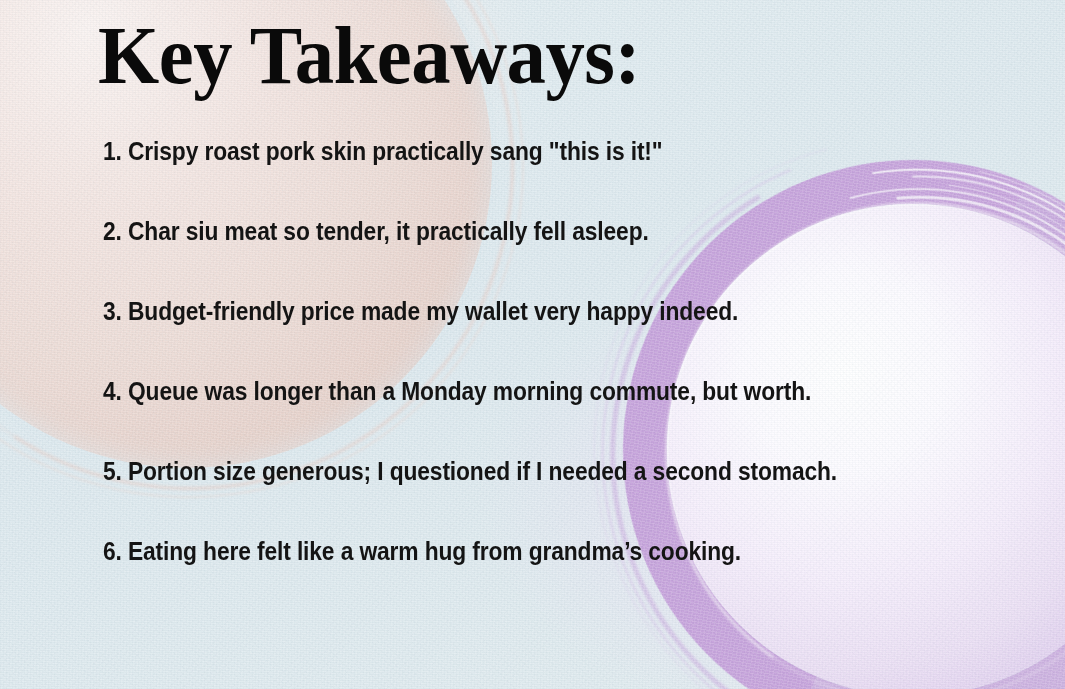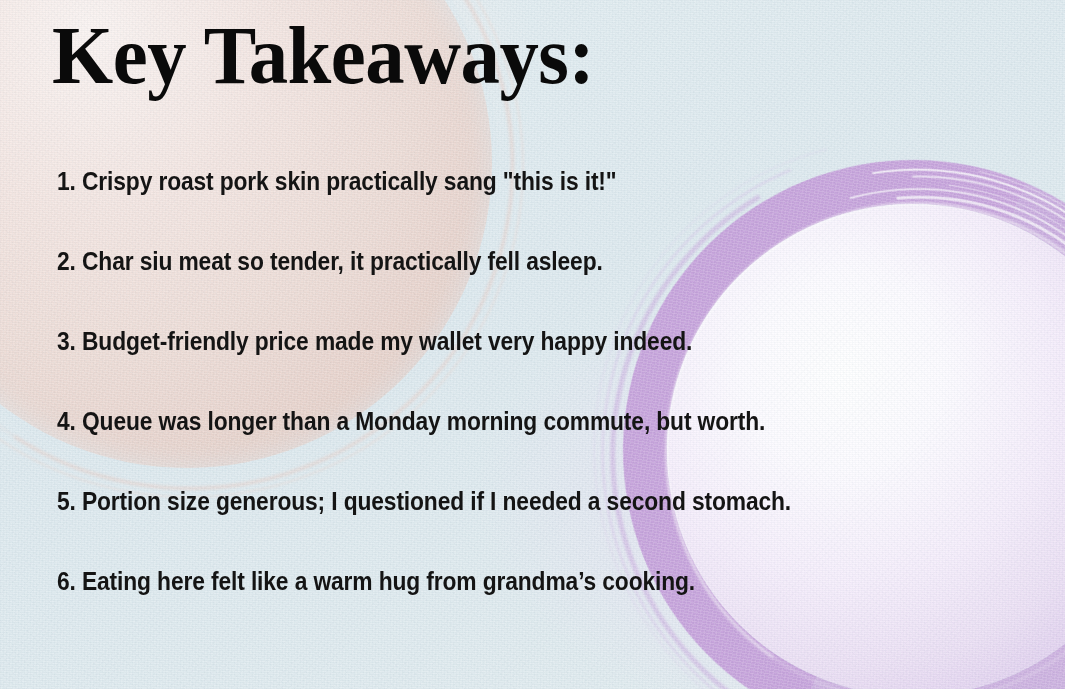--- a/index.html
+++ b/index.html
@@ -206,20 +206,21 @@
     background-image:
       repeating-linear-gradient(12deg,  rgba(255,255,255,0.55) 0px, rgba(255,255,255,0.55) 1px, rgba(0,0,0,0) 1px, rgba(0,0,0,0) 3px),
       repeating-linear-gradient(102deg, rgba(255,255,255,0.40) 0px, rgba(255,255,255,0.40) 1px, rgba(0,0,0,0) 1px, rgba(0,0,0,0) 4px);
   }
 
   
   .content {
     position: absolute;
     inset: 0;
     z-index: 20;
+    margin-left: 46px;
   }
 
   .headline {
     position: absolute;
     left: 52px;
     top: 14px;
     margin: 0;
     font-family: "Liberation Serif", "DejaVu Serif", serif;
     font-weight: 700;
     font-size: 82px;
@@ -227,21 +228,21 @@
     letter-spacing: -0.5px;
     color: #0a0a0a;
     white-space: nowrap;
     transform: scaleX(0.96);
     transform-origin: left center;
   }
 
   .takeaway-list {
     position: absolute;
     left: 57px;
-    top: 166px;
+    top: 136px;
     width: 960px;
     margin: 0;
     padding: 0;
     list-style: none;
   }
   .takeaway-item {
     height: 80px;
     margin: 0;
     padding: 0;
     font-family: "Liberation Sans Narrow", "Liberation Sans", sans-serif;

